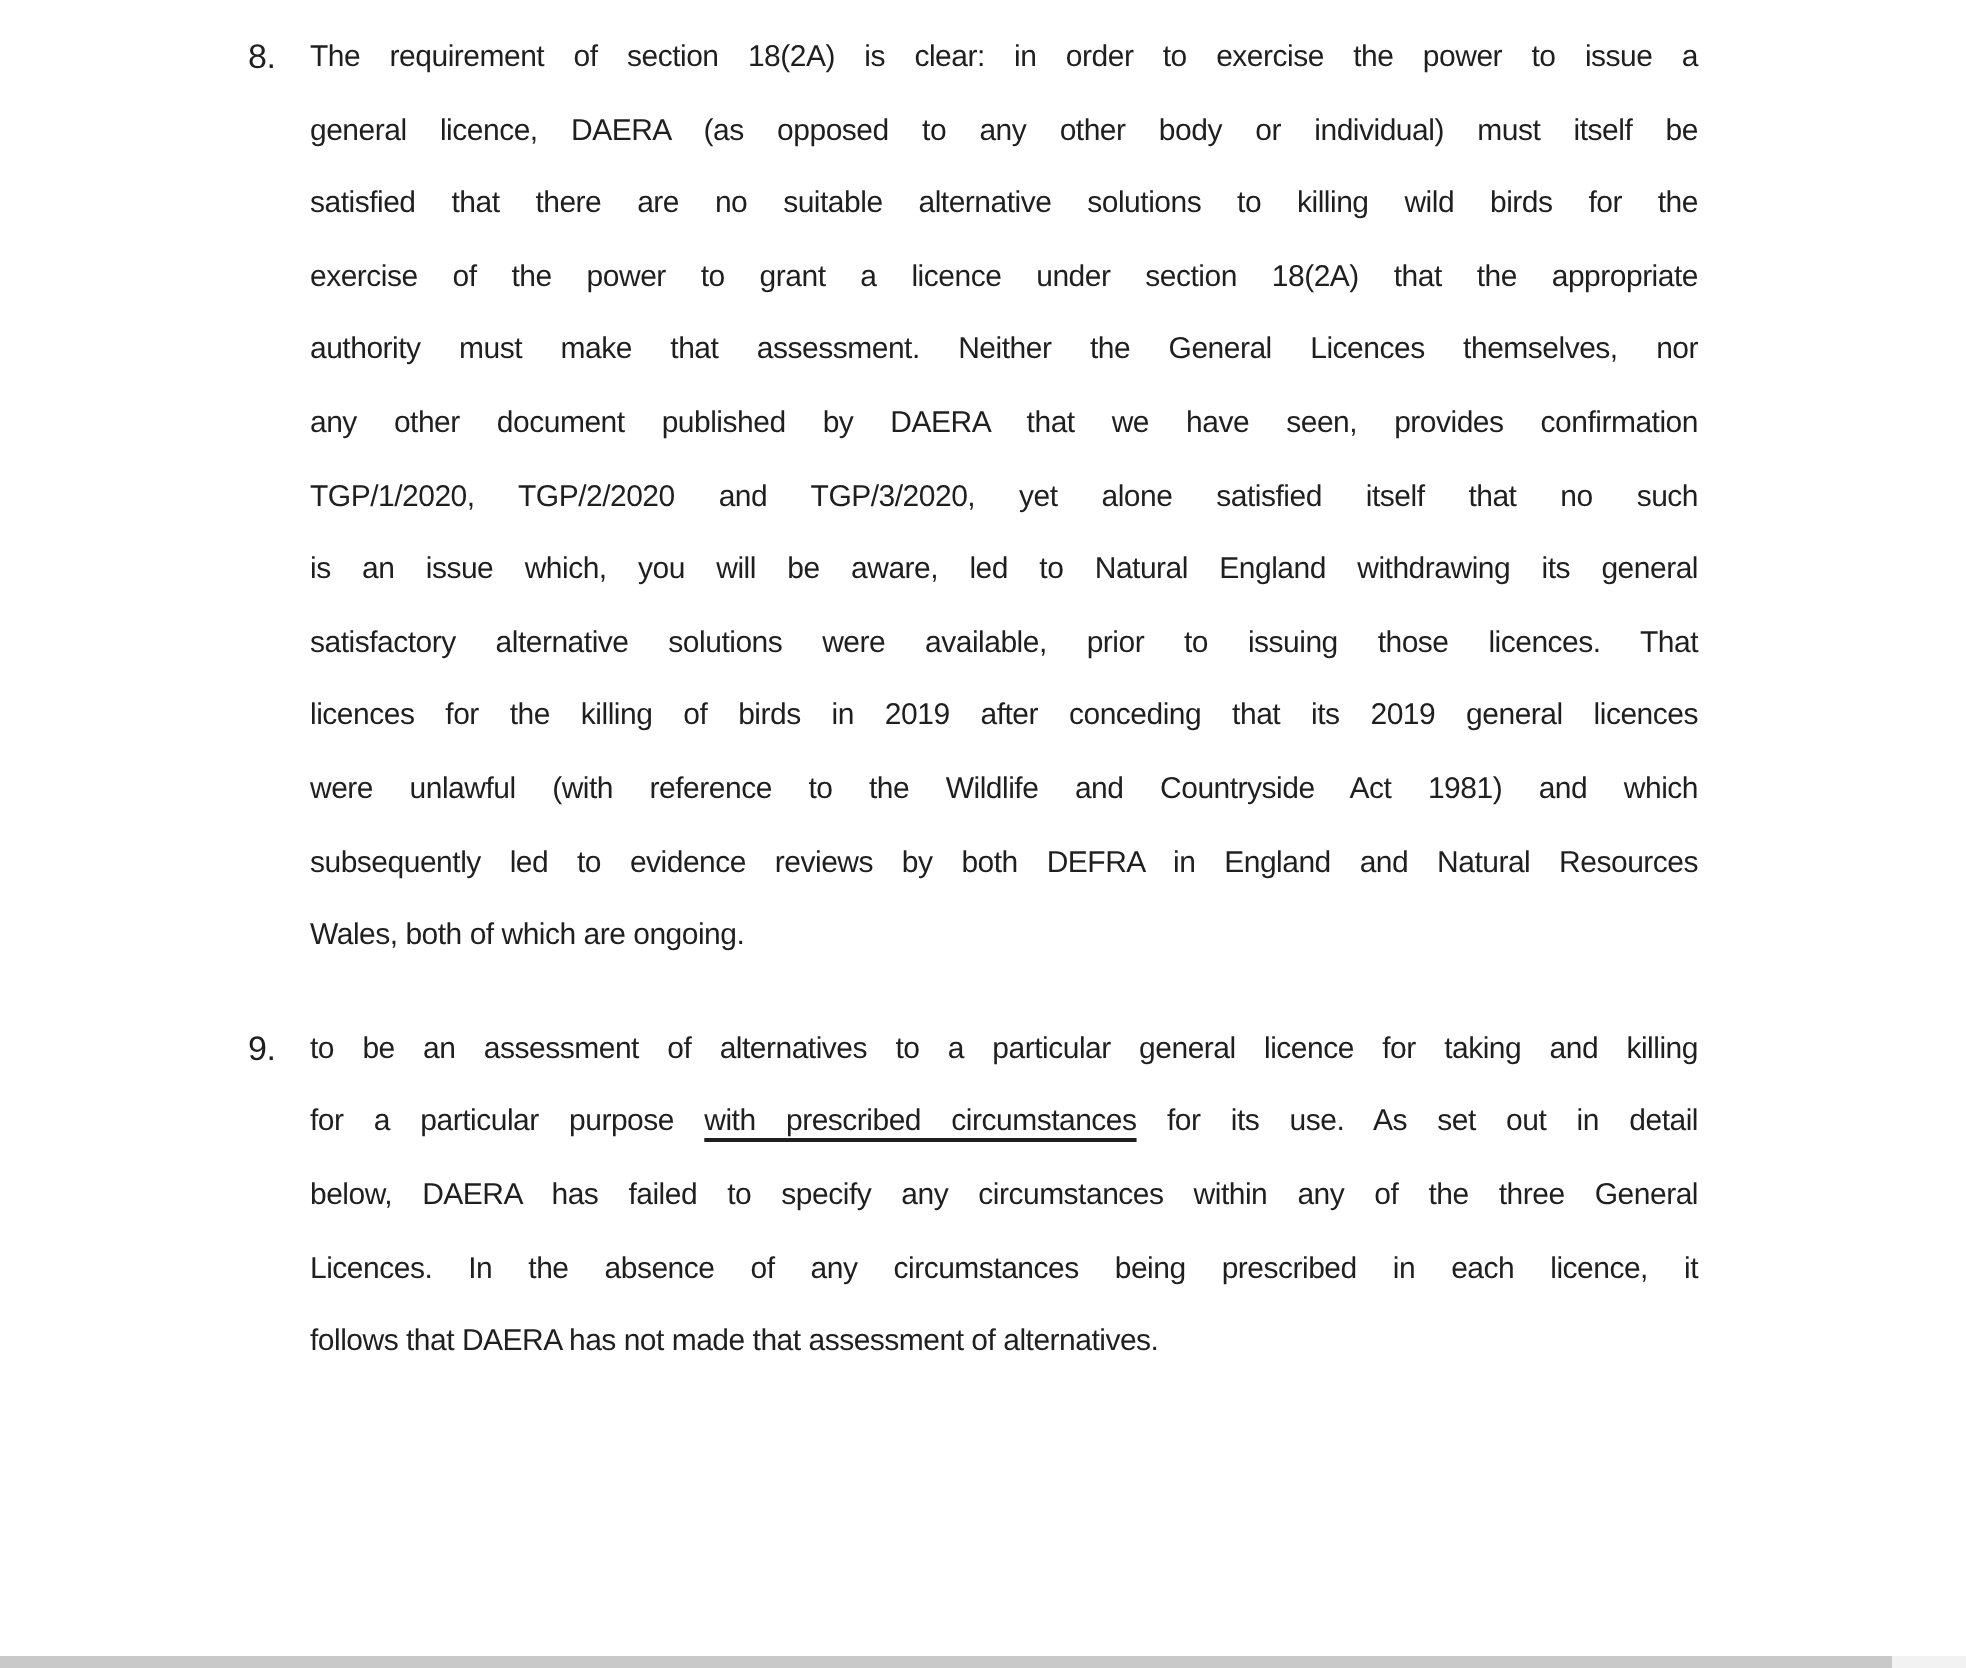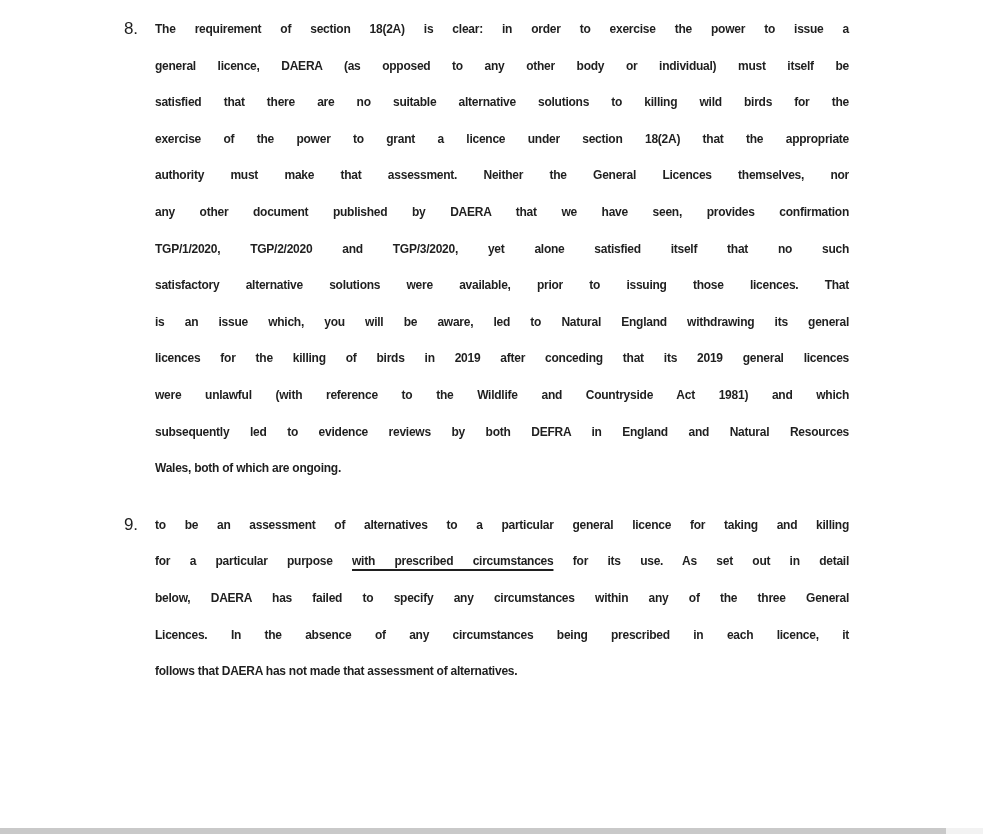--- a/index.html
+++ b/index.html
@@ -31,27 +31,26 @@
     top: 0;
     font-size: 17px;
     line-height: 36.6px;
     letter-spacing: -0.25px;
   }
   .para-body {
     margin-left: 155px;
     width: 694px;
   }
   .line {
-    font-size: 12px;
+    font-size: 15px;
     line-height: 36.6px;
     letter-spacing: -0.25px;
     text-align: justify;
     text-align-last: justify;
     white-space: normal;
-    font-weight: bold;
   }
   .line.last {
     text-align-last: left;
   }
   .u {
     text-decoration: underline;
     text-decoration-thickness: 1.5px;
     text-underline-offset: 4px;
   }
   .hscrollbar {
@@ -79,22 +78,22 @@
       <div class="para">
         <div class="para-number">8.</div>
         <div class="para-body">
           <div class="line">The requirement of section 18(2A) is clear: in order to exercise the power to issue a</div>
           <div class="line">general licence, DAERA (as opposed to any other body or individual) must itself be</div>
           <div class="line">satisfied that there are no suitable alternative solutions to killing wild birds for the</div>
           <div class="line">exercise of the power to grant a licence under section 18(2A) that the appropriate</div>
           <div class="line">authority must make that assessment. Neither the General Licences themselves, nor</div>
           <div class="line">any other document published by DAERA that we have seen, provides confirmation</div>
           <div class="line">TGP/1/2020, TGP/2/2020 and TGP/3/2020, yet alone satisfied itself that no such</div>
+          <div class="line">is an issue which, you will be aware, led to Natural England withdrawing its general</div>
           <div class="line">satisfactory alternative solutions were available, prior to issuing those licences. That</div>
-          <div class="line">is an issue which, you will be aware, led to Natural England withdrawing its general</div>
           <div class="line">licences for the killing of birds in 2019 after conceding that its 2019 general licences</div>
           <div class="line">were unlawful (with reference to the Wildlife and Countryside Act 1981) and which</div>
           <div class="line">subsequently led to evidence reviews by both DEFRA in England and Natural Resources</div>
           <div class="line last">Wales, both of which are ongoing.</div>
         </div>
       </div>
       <div class="para">
         <div class="para-number">9.</div>
         <div class="para-body">
           <div class="line">to be an assessment of alternatives to a particular general licence for taking and killing</div>

